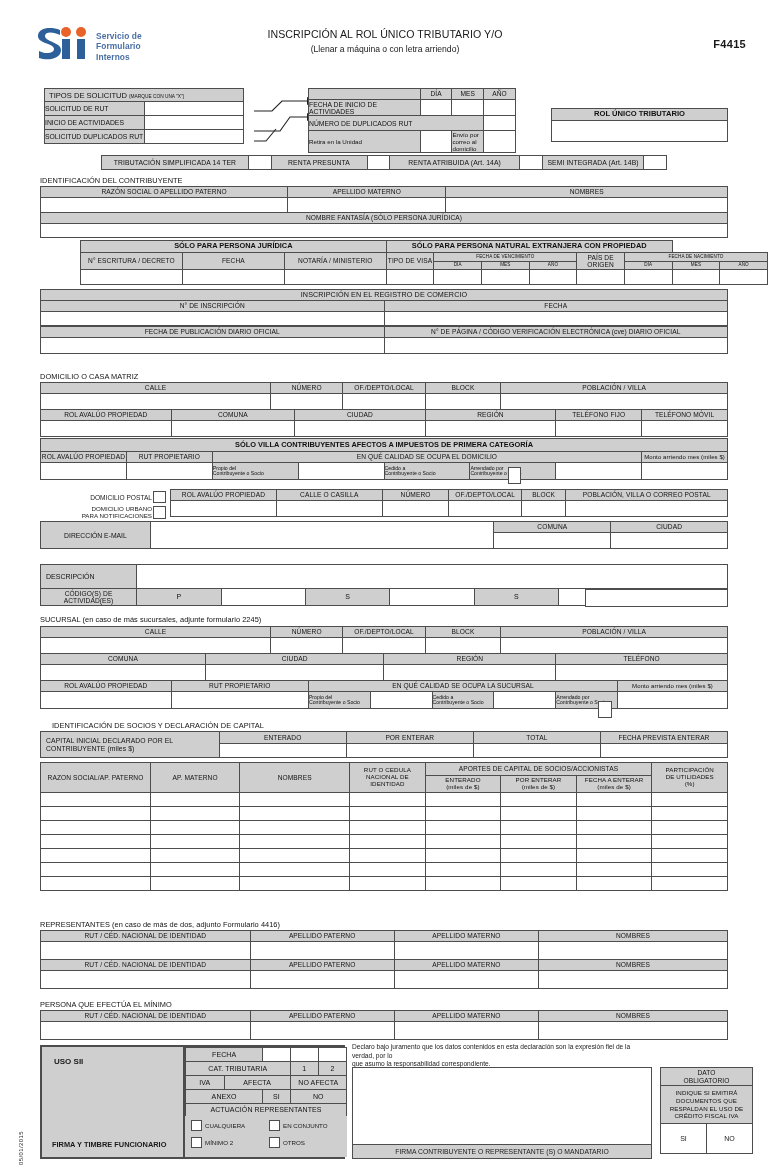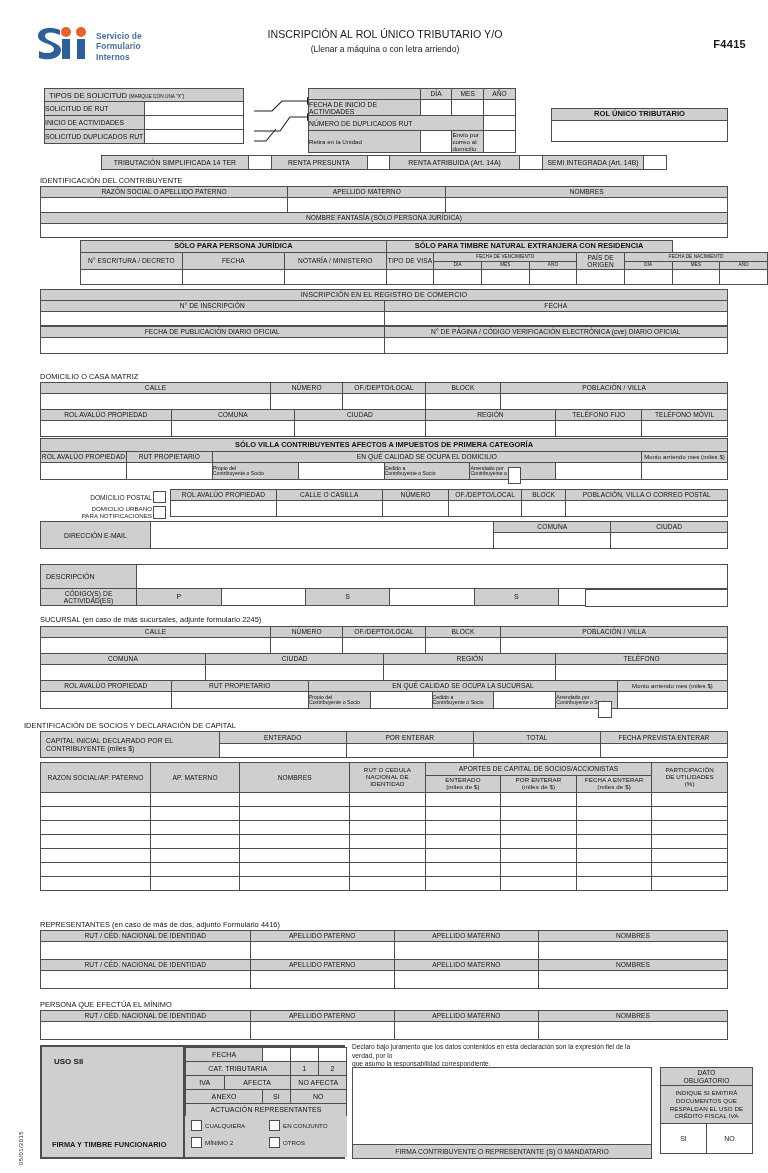--- a/index.html
+++ b/index.html
@@ -204,21 +204,21 @@
       </tr>
     </tbody>
       </table>
   </div>
 
   <div class="blk" style="left:40px; top:240px; width:688px;margin-left:40px;">
     <table class="tbl">
       <tbody>
           <tr style="height:12px;">
         <td class="hdb" colspan="3" style="width:44.5%;">SÓLO PARA PERSONA JURÍDICA</td>
-        <td class="hdb" colspan="6">SÓLO PARA TIMBRE NATURAL EXTRANJERA CON RESIDENCIA</td>
+        <td class="hdb" colspan="6">SÓLO PARA PERSONA NATURAL EXTRANJERA CON PROPIEDAD</td>
       </tr>
       <tr style="height:9px;">
         <td class="hd" rowspan="2" style="width:17%;">N° ESCRITURA / DECRETO</td>
         <td class="hd" rowspan="2" style="width:8.5%;">FECHA</td>
         <td class="hd" rowspan="2" style="width:19%;">NOTARÍA / MINISTERIO</td>
         <td class="hd" rowspan="2" style="width:16%;">TIPO DE VISA</td>
         <td class="hd xtiny" colspan="3" style="width:12%;">FECHA DE VENCIMIENTO</td>
         <td class="hd" rowspan="2" style="width:15.5%;">PAÍS DE ORIGEN</td>
         <td class="hd xtiny" colspan="3" style="width:12%;">FECHA DE NACIMIENTO</td>
       </tr>
@@ -495,21 +495,21 @@
           <span>Arrendado por</span><br>
           <span>Contribuyente o Socio</span>
         </td>
         <td class="wht"></td>
       </tr>
     </tbody>
       </table>
   </div>
   <div class="blk" style="left:598px; top:701px; width:14px; height:17px; border:1px solid #4d4d4d; background:#fff;"></div>
 
-  <div class="blk sect-label" style="left:24px; top:721px;">IDENTIFICACIÓN DE SOCIOS Y DECLARACIÓN DE CAPITAL</div>
+  <div class="blk sect-label" style="left:52px; top:721px;">IDENTIFICACIÓN DE SOCIOS Y DECLARACIÓN DE CAPITAL</div>
   <div class="blk" style="left:40px; top:731px; width:688px;">
     <table class="tbl">
       <tbody>
           <tr style="height:12px;">
         <td class="hd grayfill" rowspan="2" style="width:26%; font-size:6.8px; padding-left:5px; text-align:left;">
           <span>CAPITAL INICIAL DECLARADO POR EL</span><br>
           <span>CONTRIBUYENTE (miles $)</span>
         </td>
         <td class="hd" style="width:18.5%;">ENTERADO</td>
         <td class="hd" style="width:18.5%;">POR ENTERAR</td>

